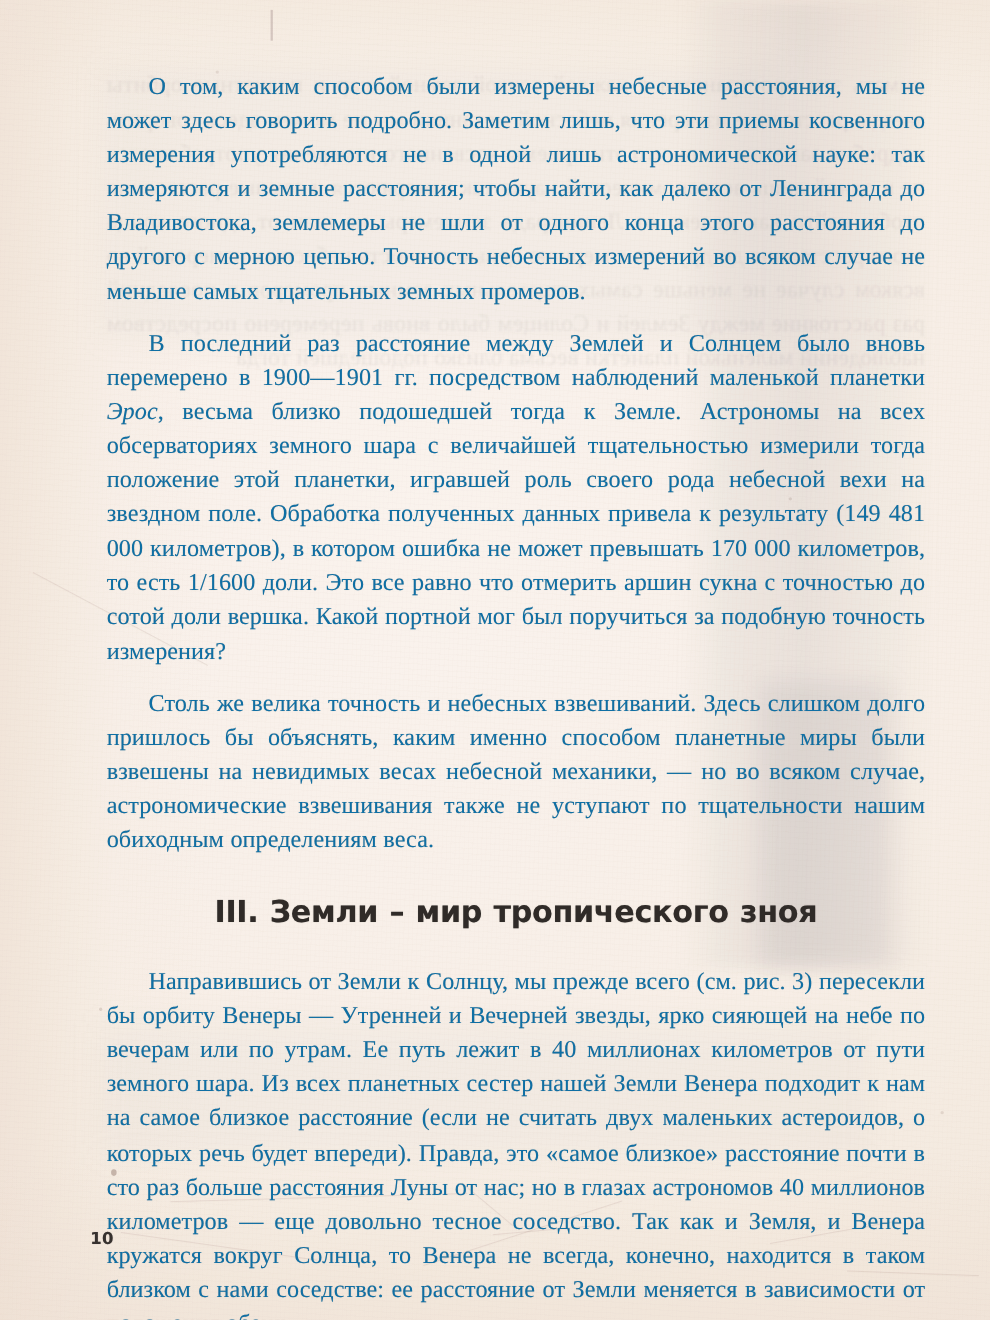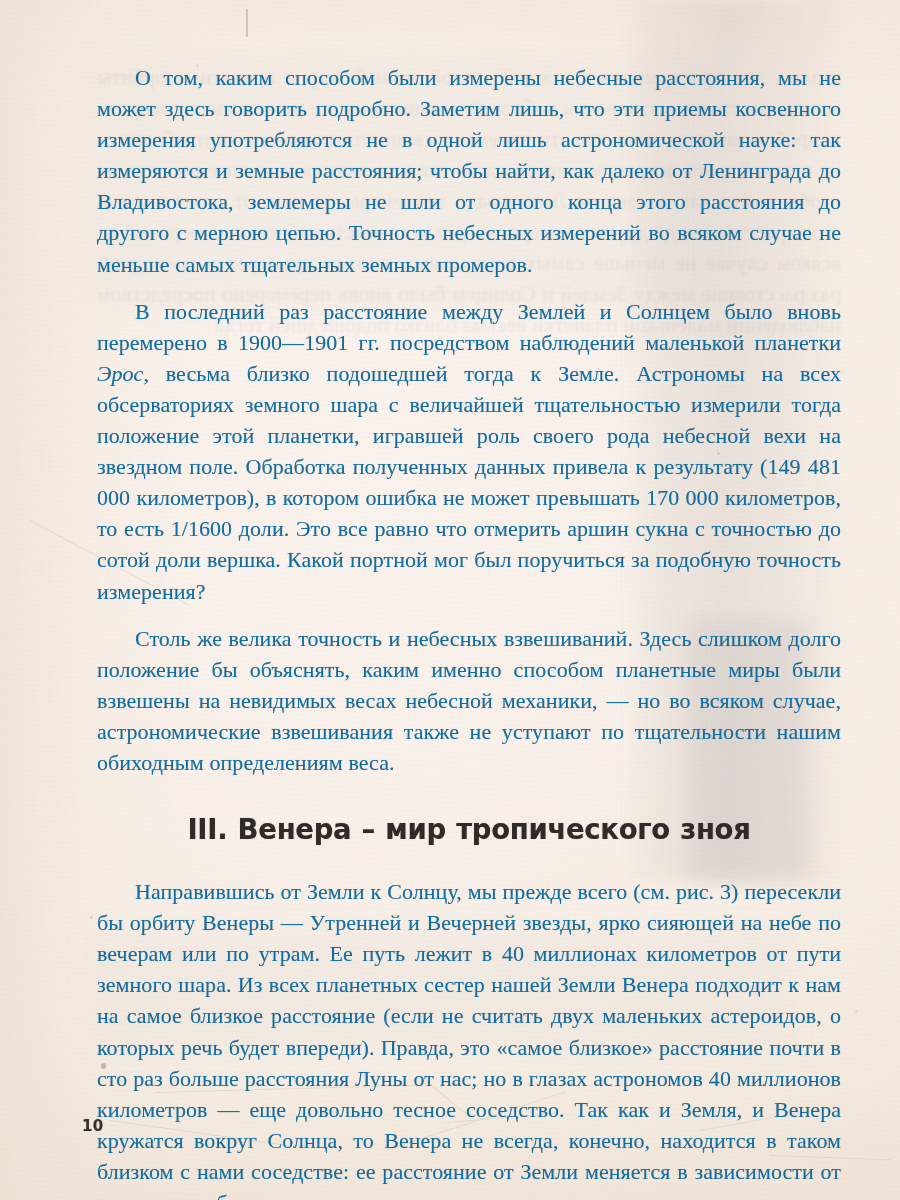--- a/index.html
+++ b/index.html
@@ -229,25 +229,25 @@
   <div class="speck" style="left:717px; top:452px; width:3px; height:3px; opacity:.45;"></div>
   <div class="speck" style="left:196px; top:64px; width:3px; height:3px; opacity:.35;"></div>
   <div class="speck" style="left:855px; top:1010px; width:3px; height:3px; opacity:.4;"></div>
 
   <div class="content">
 
     <p class="body">О том, каким способом были измерены небесные расстояния, мы не может здесь говорить подробно. Заметим лишь, что эти приемы косвенного измерения употребляются не в одной лишь астрономической науке: так измеряются и земные расстояния; чтобы найти, как далеко от Ленинграда до Владивостока, землемеры не шли от одного конца этого расстояния до другого с мерною цепью. Точность небесных измерений во всяком случае не меньше самых тщательных земных промеров.</p>
 
     <p class="body"><span>В последний раз расстояние между Землей и Солнцем было вновь перемерено в 1900—1901 гг. посредством наблюдений маленькой планетки </span><span class="ital">Эрос</span><span>, весьма близко подошедшей тогда к Земле. Астрономы на всех обсерваториях земного шара с величайшей тщательностью измерили тогда положение этой планетки, игравшей роль своего рода небесной вехи на звездном поле. Обработка полученных данных привела к результату (149 481 000 километров), в котором ошибка не может превышать 170 000 километров, то есть 1/1600 доли. Это все равно что отмерить аршин сукна с точностью до сотой доли вершка. Какой портной мог был поручиться за подобную точность измерения?</span></p>
 
-    <p class="body">Столь же велика точность и небесных взвешиваний. Здесь слишком долго положение бы объяснять, каким именно способом планетные миры были взвешены на невидимых весах небесной механики, — но во всяком случае, астрономические взвешивания также не уступают по тщательности нашим обиходным определениям веса.</p>
+    <p class="body">Столь же велика точность и небесных взвешиваний. Здесь слишком долго пришлось бы объяснять, каким именно способом планетные миры были взвешены на невидимых весах небесной механики, — но во всяком случае, астрономические взвешивания также не уступают по тщательности нашим обиходным определениям веса.</p>
 
 
     <div class="heading-wrap">
-      <h2 class="section-heading">III. Венера – мир тропического зноя</h2>
+      <h2 class="section-heading">III. Земли – мир тропического зноя</h2>
     </div>
 
     <p class="body">Направившись от Земли к Солнцу, мы прежде всего (см. рис. 3) пересекли бы орбиту Венеры — Утренней и Вечерней звезды, ярко сияющей на небе по вечерам или по утрам. Ее путь лежит в 40 миллионах километров от пути земного шара. Из всех планетных сестер нашей Земли Венера подходит к нам на самое близкое расстояние (если не считать двух маленьких астероидов, о которых речь будет впереди). Правда, это «самое близкое» расстояние почти в сто раз больше расстояния Луны от нас; но в глазах астрономов 40 миллионов километров — еще довольно тесное соседство. Так как и Земля, и Венера кружатся вокруг Солнца, то Венера не всегда, конечно, находится в таком близком с нами соседстве: ее расстояние от Земли меняется в зависимости от положения обеих</p>
 
   </div>
 
   <div class="folio">10</div>
 
   <div class="softness"></div>
 </div>

